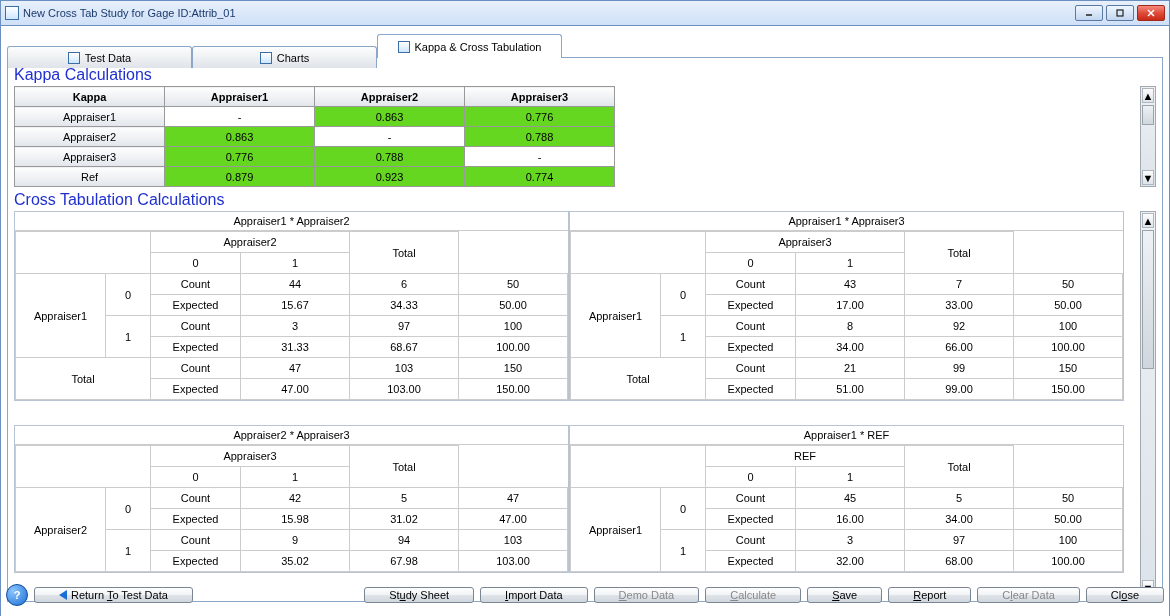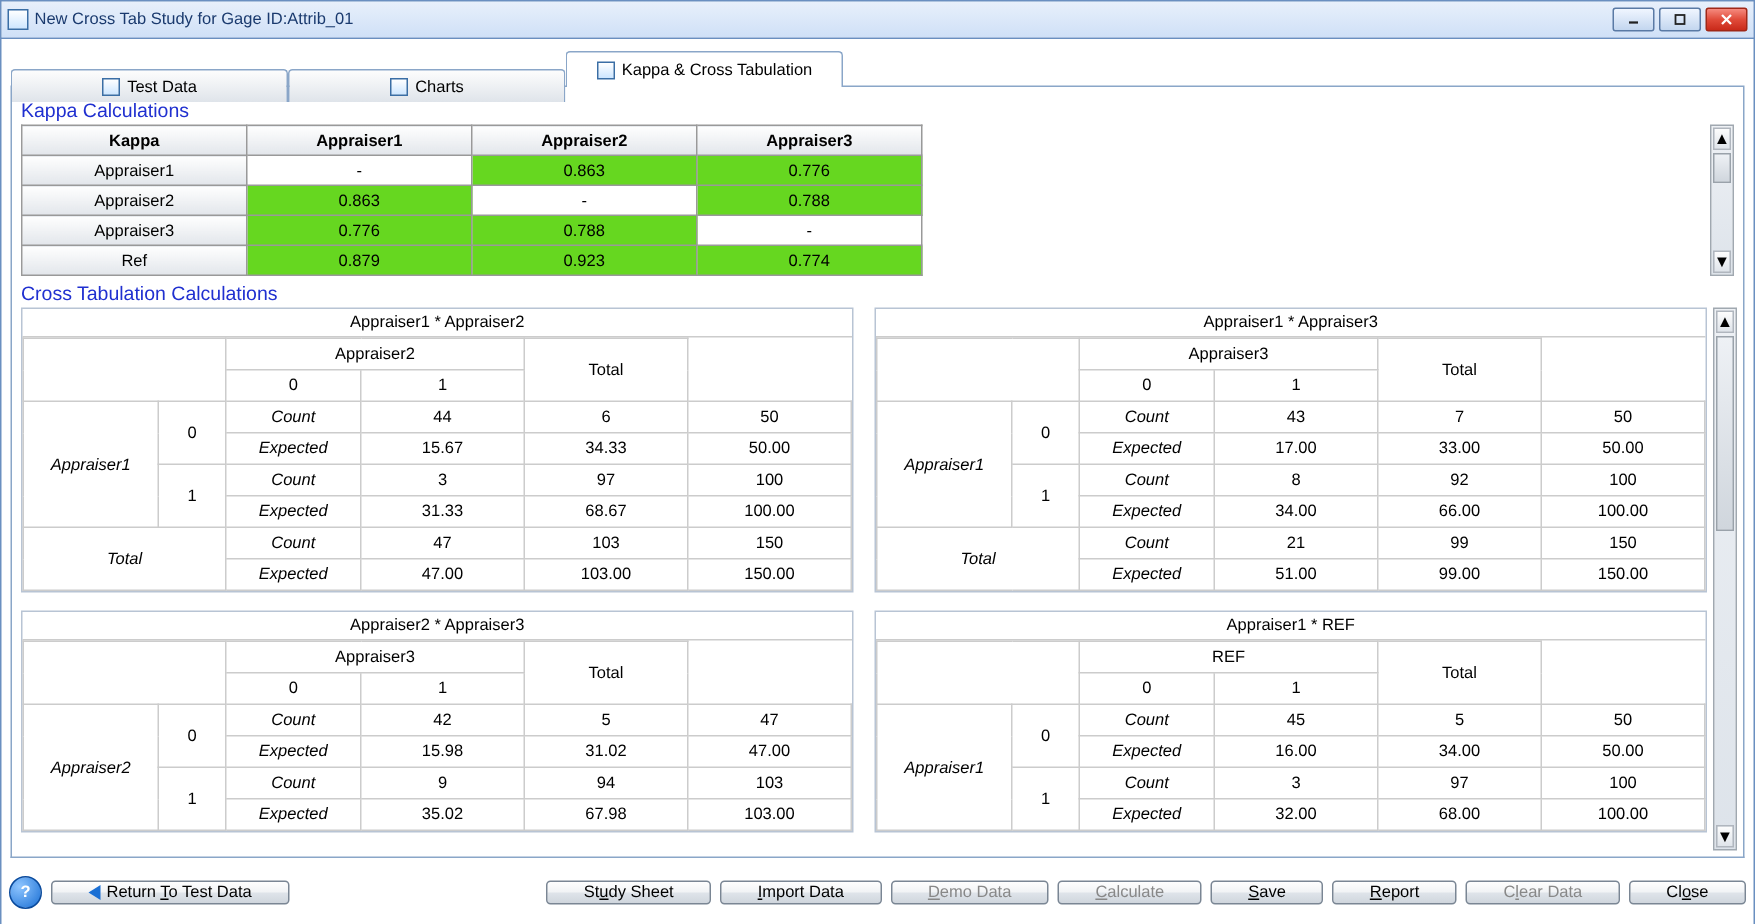--- a/index.html
+++ b/index.html
@@ -18,44 +18,44 @@
 .outer { border: 1px solid #6a8fc0; border-top: none; height: 592px; padding: 6px; }
 
 
 .tabs { display: flex; border-bottom: 1px solid #8aa6c8; height: 24px; margin-top:2px; }
 .tab { width: 185px; height: 22px; border: 1px solid #8aa6c8; border-bottom: none; border-radius: 3px 3px 0 0; margin-right: 0; display: flex; align-items: center; justify-content: center; gap: 5px; background: linear-gradient(to bottom,#fdfdfd,#dfe4ea); cursor:pointer; position:relative; top:12px; }
 .tab.active { background: #fff; height: 24px; top:0; z-index:2; }
 .tabicon { width:12px; height:12px; border:1px solid #3a6ea5; background:linear-gradient(to bottom,#fff,#cde6ff); }
 
 
 .panel { border: 1px solid #8aa6c8; border-top:none; padding: 4px 6px; }
-.section-title { color: #2030d0; font-size: 13px; padding: 4px 0 2px; }
+.section-title { color: #2030d0; font-size: 16px; padding: 4px 0 2px; }
 
 
 .kappa-wrap { display:flex; align-items:stretch; }
 .kappa-table { border-collapse: collapse; }
 .kappa-table th, .kappa-table td { border:1px solid #999; text-align:center; height:20px; }
 .kappa-table th { background: linear-gradient(to bottom,#fefefe,#e2e6eb); font-weight: bold; }
 .kappa-table td.rowhdr { background: linear-gradient(to bottom,#fefefe,#e2e6eb); }
 .kappa-table td.green { background:#66d720; }
 .kappa-table .c0 { width:150px; }
 .kappa-table .c { width:150px; }
 .vscroll { width:16px; border:1px solid #a0a8b0; margin-left:auto; background: linear-gradient(to bottom,#eef1f5,#dde3ea); display:flex; flex-direction:column; justify-content:space-between; }
 .vscroll .arrow { height:15px; display:flex; align-items:center; justify-content:center; border:1px solid #b0b6be; background:linear-gradient(to bottom,#fdfdfd,#dfe4ea); margin:1px; cursor:pointer; }
 .vscroll .thumb { flex:0 0 20px; border:1px solid #9aa2aa; background:linear-gradient(to bottom,#eef1f5,#d0d6dd); margin:1px; }
 
 
 .xtab-area { display:flex; }
 .xtab-grid { flex:1; }
-.xtab-row { display:flex; gap:14px; margin-bottom:12px; }
+.xtab-row { display:flex; margin-bottom:24px; }
 .xtab-box { border:1px solid #b8c4d4; width:555px; }
 .xtab-title { text-align:center; padding:3px 0; border-bottom:1px solid #ccc; }
 table.xt { border-collapse:collapse; width:100%; table-layout:fixed; }
 table.xt td, table.xt th { border:1px solid #ccc; text-align:center; height:21px; }
-table.xt .lbl { width:90px;font-style:italic; }
+table.xt .lbl { width:90px; }
 table.xt .rspan { width:45px; }
 
 
 .bottombar { position:absolute; left:6px; right:6px; bottom:6px; height:30px; display:flex; align-items:center; gap:6px; }
 .help { width:22px; height:22px; border-radius:50%; background:radial-gradient(circle at 30% 30%, #8ec5ff, #1a6fd4); color:#fff; display:flex; align-items:center; justify-content:center; font-weight:bold; border:1px solid #0a4a9c; cursor:pointer; }
 .btn { height:16px; padding:0 24px; border:1px solid #7a8694; border-radius:3px; background:linear-gradient(to bottom,#fefefe 0%,#f1f3f5 48%,#dfe4ea 52%,#d0d6dd 100%); cursor:pointer; display:flex; align-items:center; gap:4px; }
 .btn.disabled { color:#888; }
 .btn .arrow-left { width:0; height:0; border-top:5px solid transparent; border-bottom:5px solid transparent; border-right:8px solid #1a6fd4; }
 .spacer { flex:1; }
 u { text-decoration: underline; }

